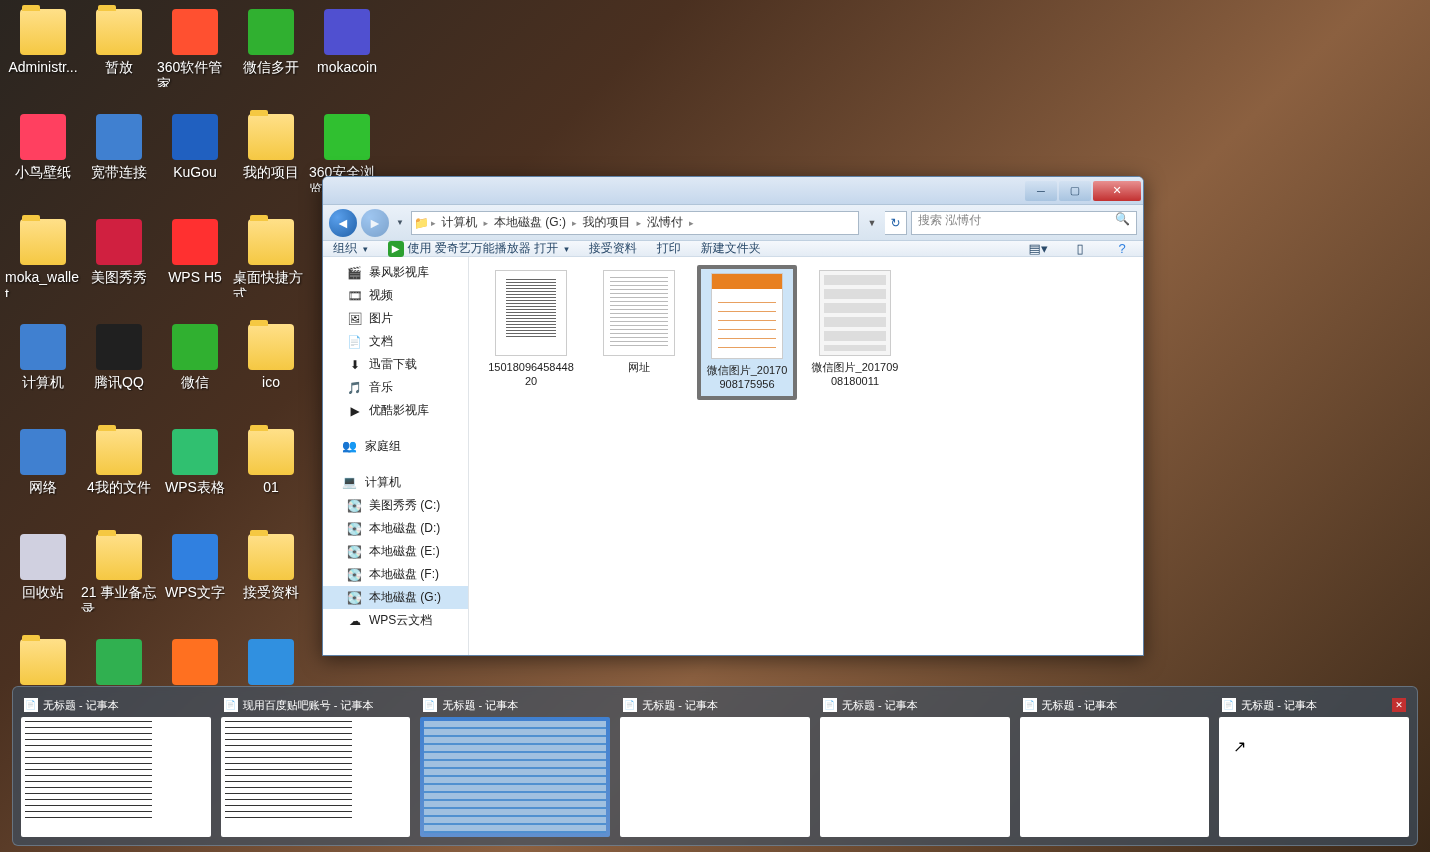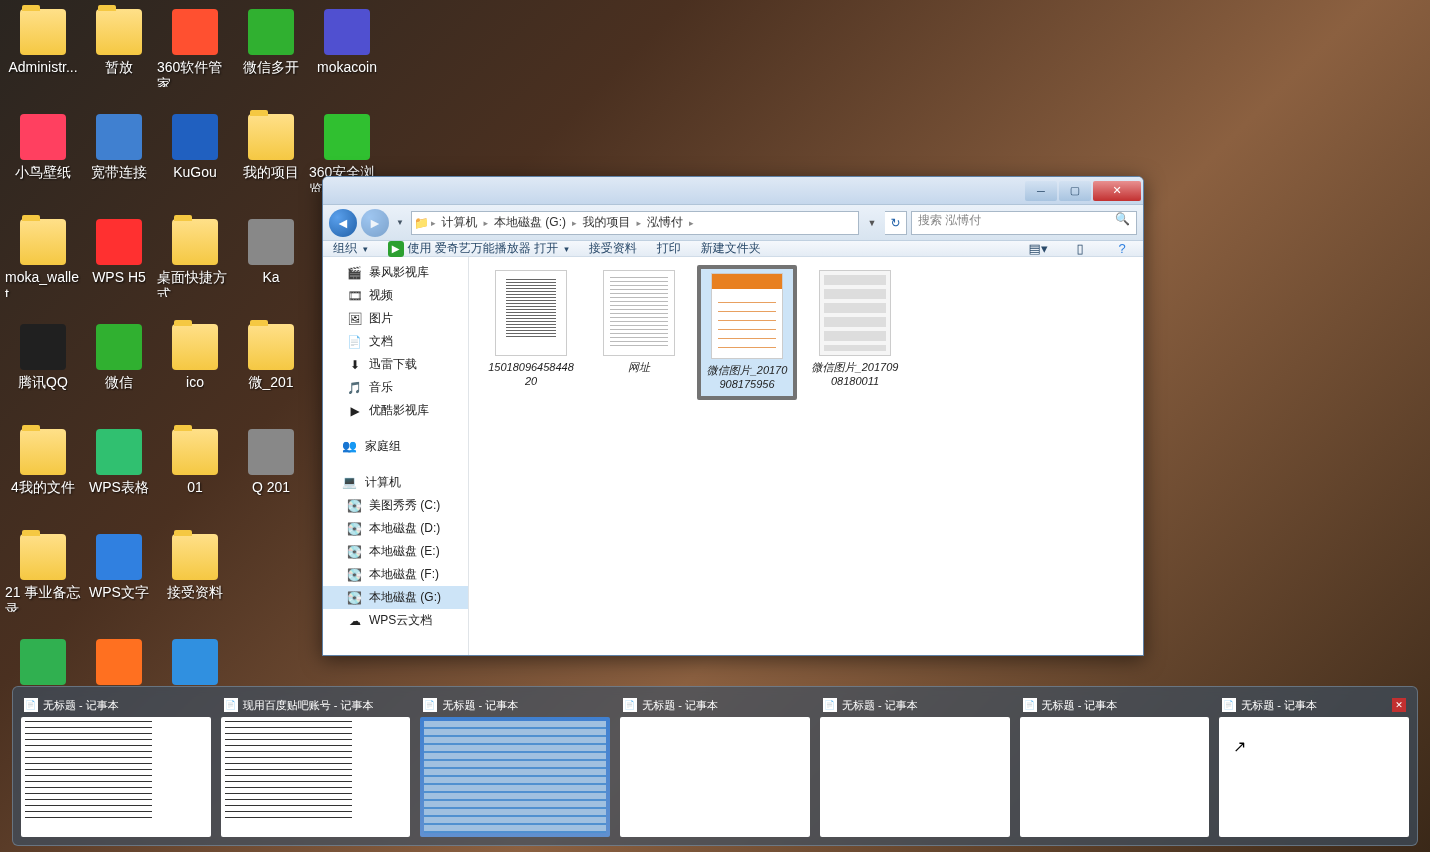--- a/index.html
+++ b/index.html
@@ -42,21 +42,21 @@
 .iq-icon { width:16px; height:16px; background:#2ca030; border-radius:3px; display:inline-flex; align-items:center; justify-content:center; color:#fff; font-size:10px;}
 
 .content-area { flex: 1; display: flex; overflow: hidden; }
 .sidebar { width: 146px; background: #fff; border-right: 1px solid #e0e4e8; overflow-y: auto; padding: 4px 0; font-size: 12px; }
 .sb-item { padding: 3px 6px 3px 24px; cursor: pointer; color: #222; display: flex; align-items: center; gap: 6px; white-space: nowrap; }
 .sb-item.selected { background: #cde4f7; }
 .sb-item .sbi { width: 16px; height: 16px; display: inline-flex; align-items:center; justify-content:center; font-size:12px;}
 .sb-header { padding: 3px 6px 3px 18px; font-size: 12px; color: #222; display:flex; align-items:center; gap:6px; margin-top:12px; cursor:pointer;}
 .sb-header .sbi { width:18px; height:18px; display:inline-flex; align-items:center; justify-content:center;}
 
-.filepane { flex: 1; background: #fff; padding: 8px 12px; display: flex; align-content: flex-start; flex-wrap: wrap; gap: 20px 8px; overflow-y:auto;font-style:italic;}
+.filepane { flex: 1; background: #fff; padding: 8px 12px; display: flex; align-content: flex-start; flex-wrap: wrap; gap: 20px 8px; overflow-y:auto;}
 .file-item { width: 100px; display: flex; flex-direction: column; align-items: center; cursor: pointer; padding:4px; border:1px solid transparent; border-radius:2px;}
 .file-item.selected { background: #cde4f7; border:4px solid #737373; }
 .file-item .thumb { width: 72px; height: 86px; background: #f0f0f0; border: 1px solid #ccc; display:flex; align-items:center; justify-content:center; font-size:10px; color:#888; position:relative; overflow:hidden;}
 .file-item .fname { font-size: 11px; color: #222; text-align: center; margin-top: 4px; word-break: break-all; line-height: 1.3; }
 .thumb.doc { background:#fff; padding:4px; }
 .thumb.doc::before { content:''; position:absolute; top:8px; left:10px; right:10px; height:60px; background: repeating-linear-gradient(180deg, #666 0, #666 1px, transparent 1px, transparent 3px);}
 .thumb.txt { background:#fff; }
 .thumb.txt::before { content:''; position:absolute; top:6px; left:6px; right:6px; height:70px; background: repeating-linear-gradient(180deg, #bbb 0, #bbb 1px, transparent 1px, transparent 4px);}
 .thumb.phone1 { background:linear-gradient(180deg, #e88020 0 18%, #fff 18%);}
 .thumb.phone1::before { content:''; position:absolute; top:20px; left:6px; right:6px; bottom:6px; background: repeating-linear-gradient(180deg, transparent 0 8px, #e8a060 8px 9px);}
@@ -125,20 +125,24 @@
         <div class="ic folder-i"></div>
         <div class="lbl">我的项目</div>
       </div>
       <div class="di">
         <div class="ic" style="background: rgb(48, 192, 48);"></div>
         <div class="lbl">360安全浏览器</div>
       </div>
       <div class="di">
         <div class="ic folder-i"></div>
         <div class="lbl">moka_wallet</div>
+      </div>
+      <div class="di">
+        <div class="ic" style="background: rgb(208, 32, 64);"></div>
+        <div class="lbl">美图秀秀</div>
       </div>
       <div class="di">
         <div class="ic" style="background: rgb(255, 48, 48);"></div>
         <div class="lbl">WPS H5</div>
       </div>
       <div class="di">
         <div class="ic folder-i"></div>
         <div class="lbl">桌面快捷方式</div>
       </div>
       <div class="di">

